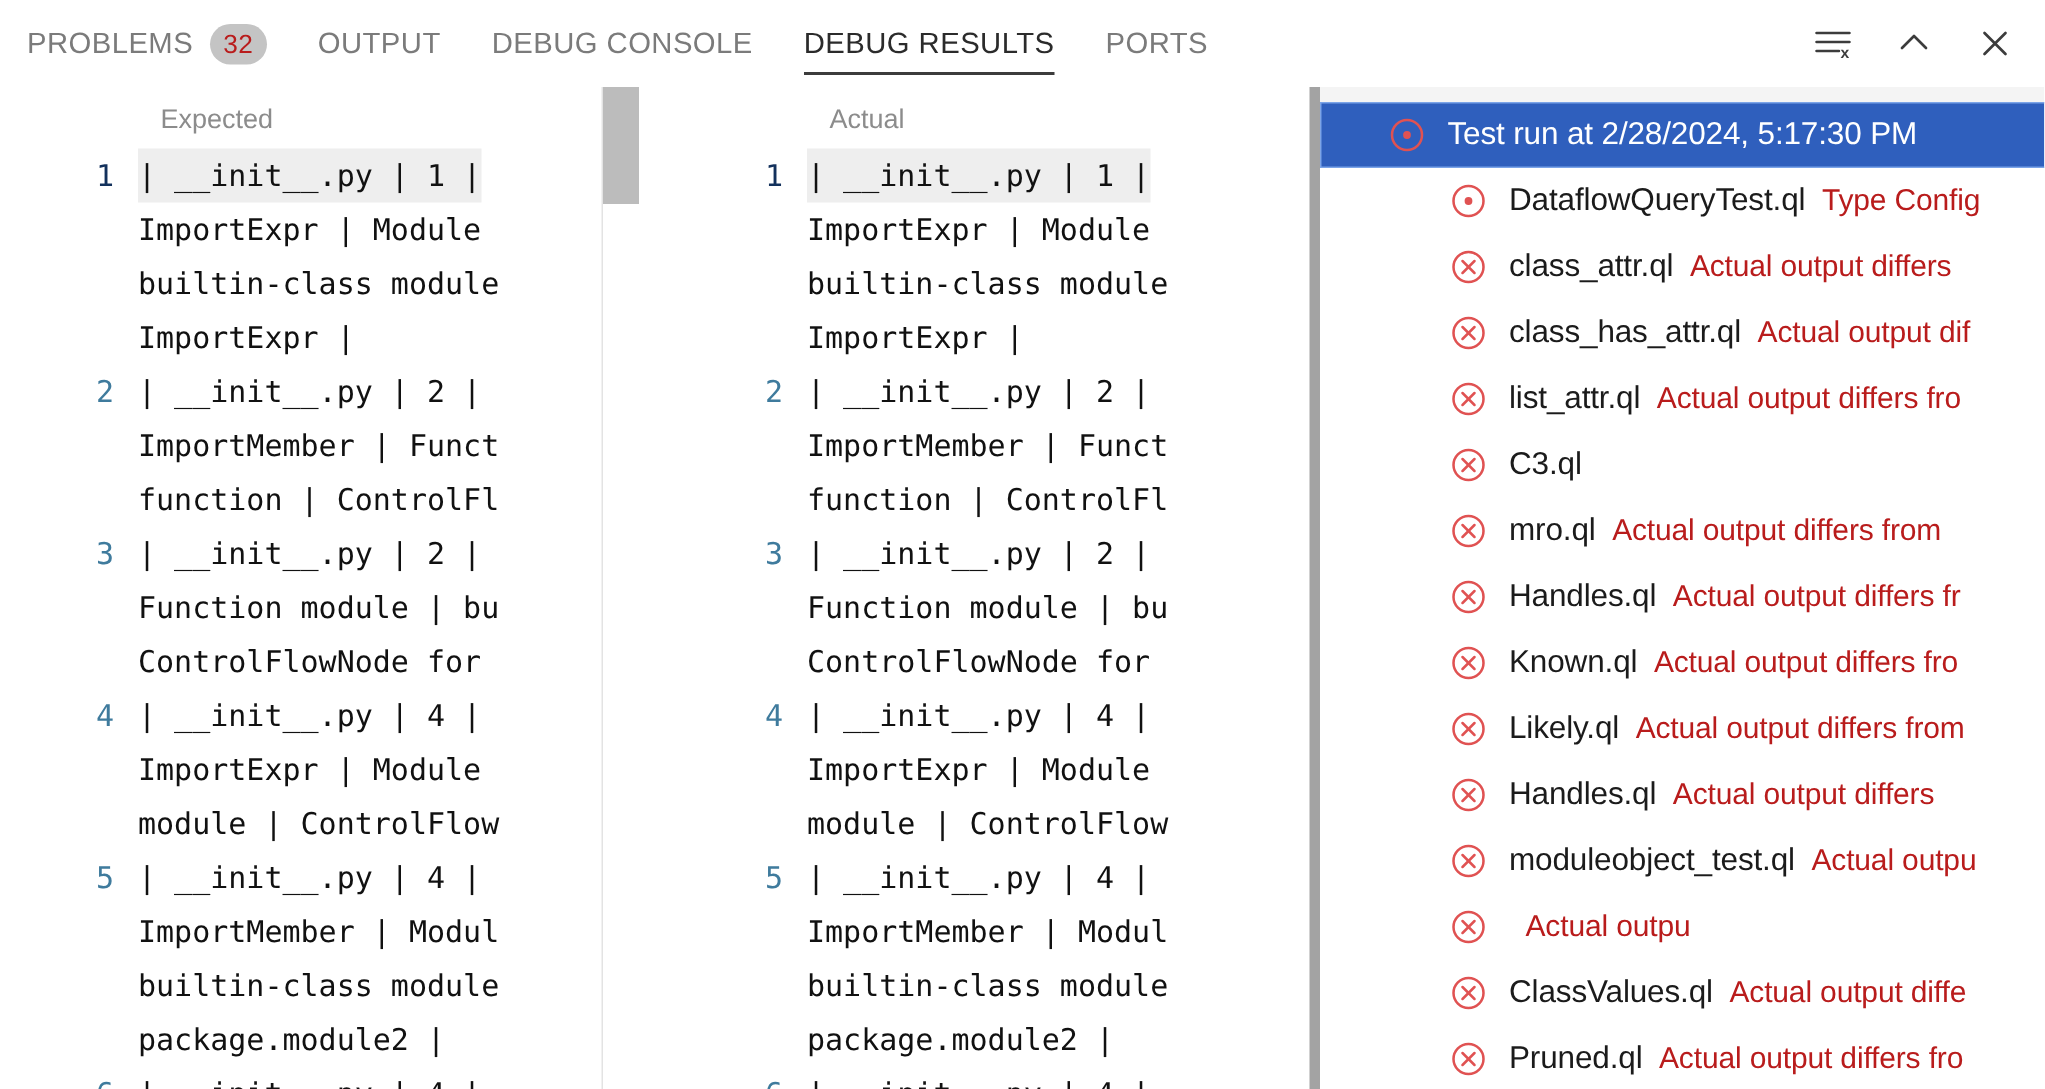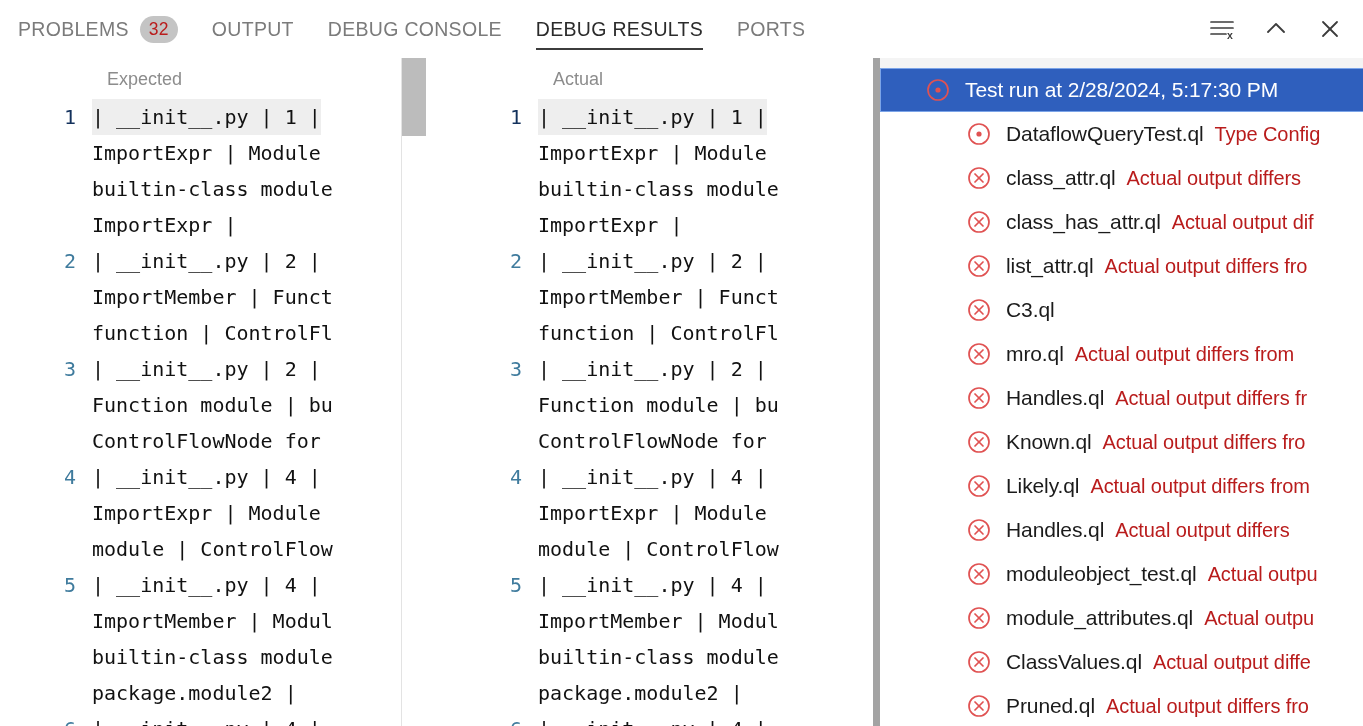--- a/index.html
+++ b/index.html
@@ -580,21 +580,20 @@
             <span class="indent"></span>
             <span class="status-icon">
               <svg width="26" height="26" viewBox="0 0 26 26">
                 <circle cx="13" cy="13" r="10" fill="none" stroke="#e05252" stroke-width="1.7"></circle>
                 <g stroke="#e05252" stroke-width="1.7" stroke-linecap="round">
                   <line x1="9" y1="9" x2="17" y2="17"></line>
                   <line x1="17" y1="9" x2="9" y2="17"></line>
                 </g>
               </svg>
             </span>
-            <span class="test-name">module_attributes.ql</span>
             <span class="test-desc">Actual outpu</span>
           </div>
           <div class="tree-row child">
             <span class="indent"></span>
             <span class="status-icon">
               <svg width="26" height="26" viewBox="0 0 26 26">
                 <circle cx="13" cy="13" r="10" fill="none" stroke="#e05252" stroke-width="1.7"></circle>
                 <g stroke="#e05252" stroke-width="1.7" stroke-linecap="round">
                   <line x1="9" y1="9" x2="17" y2="17"></line>
                   <line x1="17" y1="9" x2="9" y2="17"></line>

